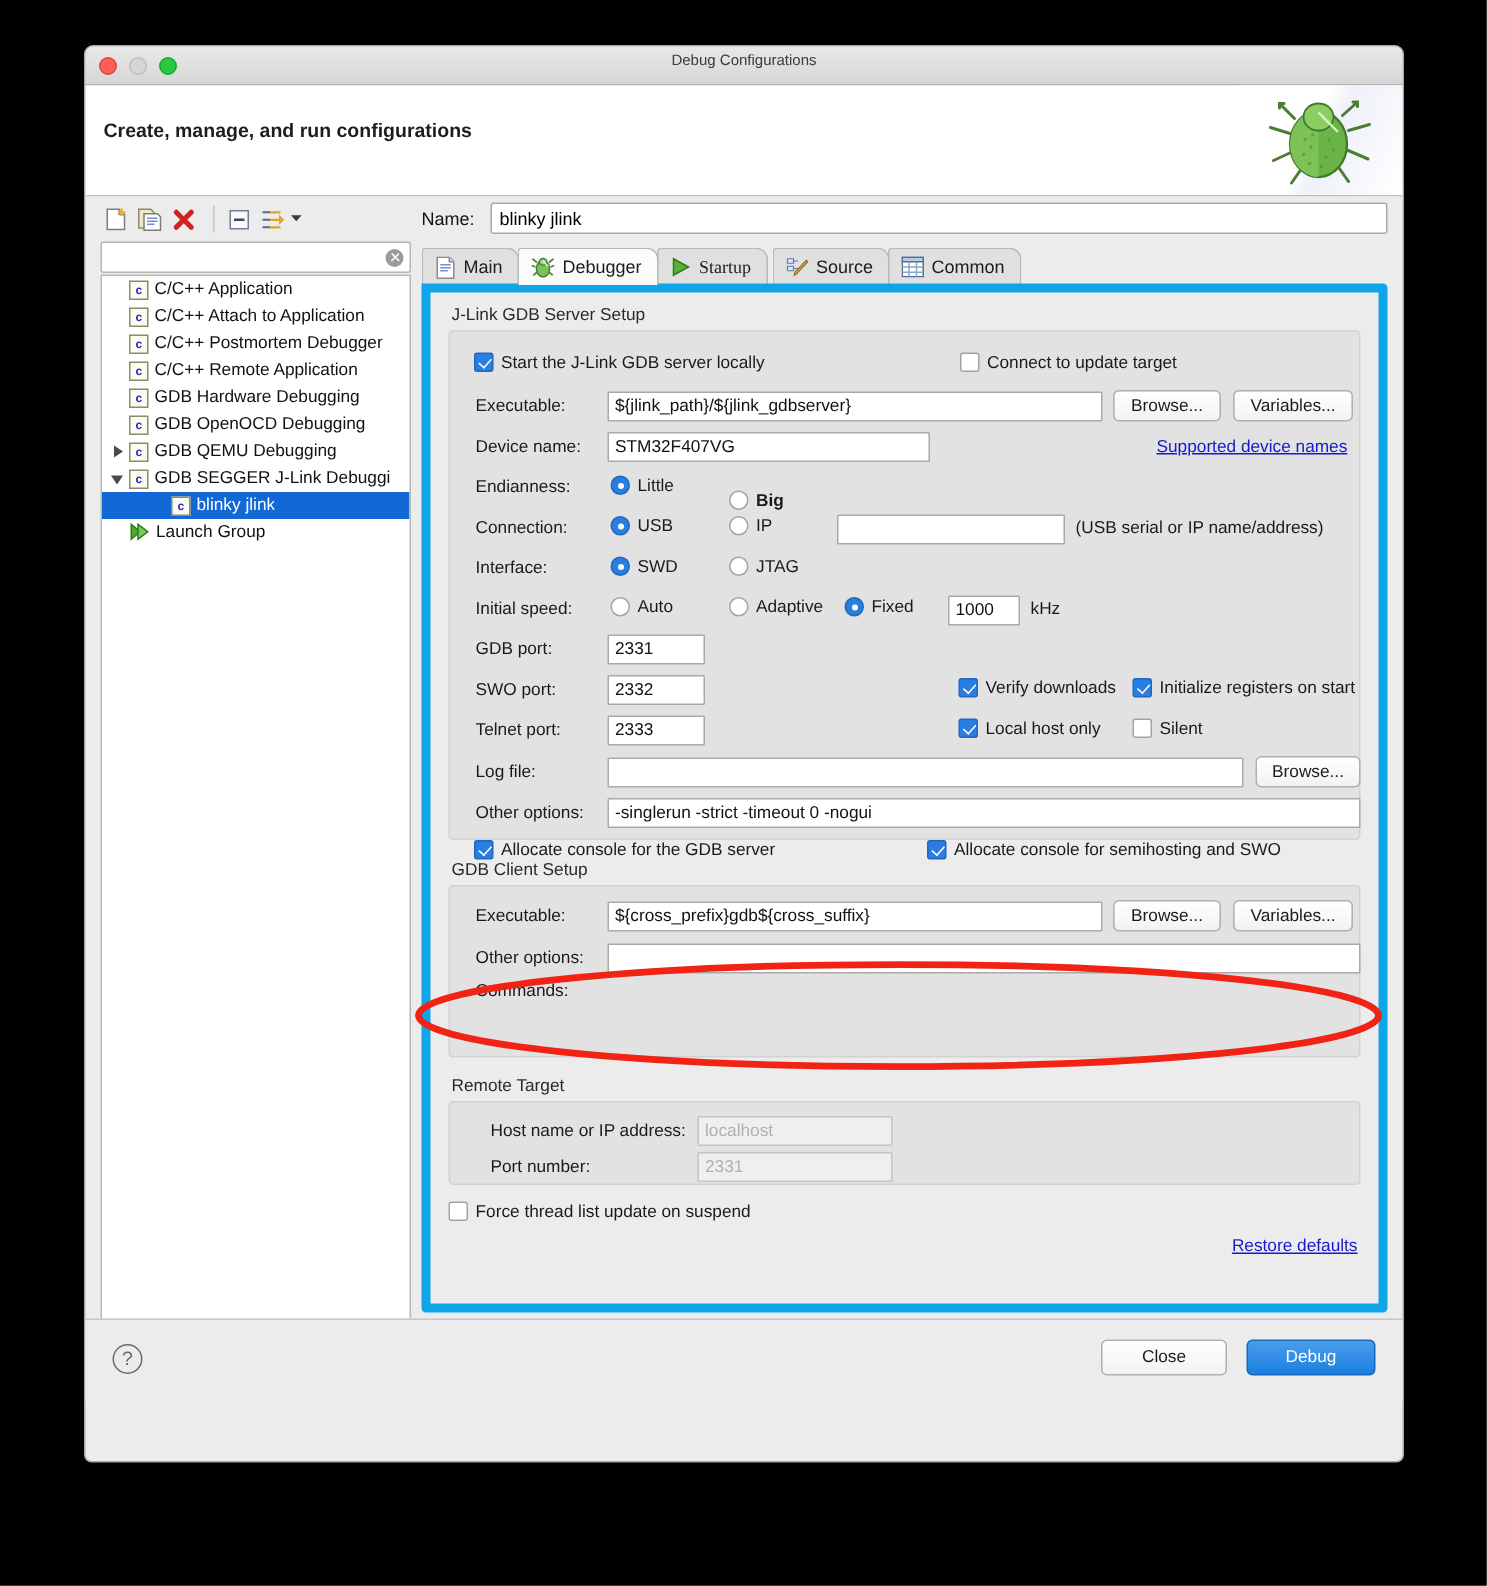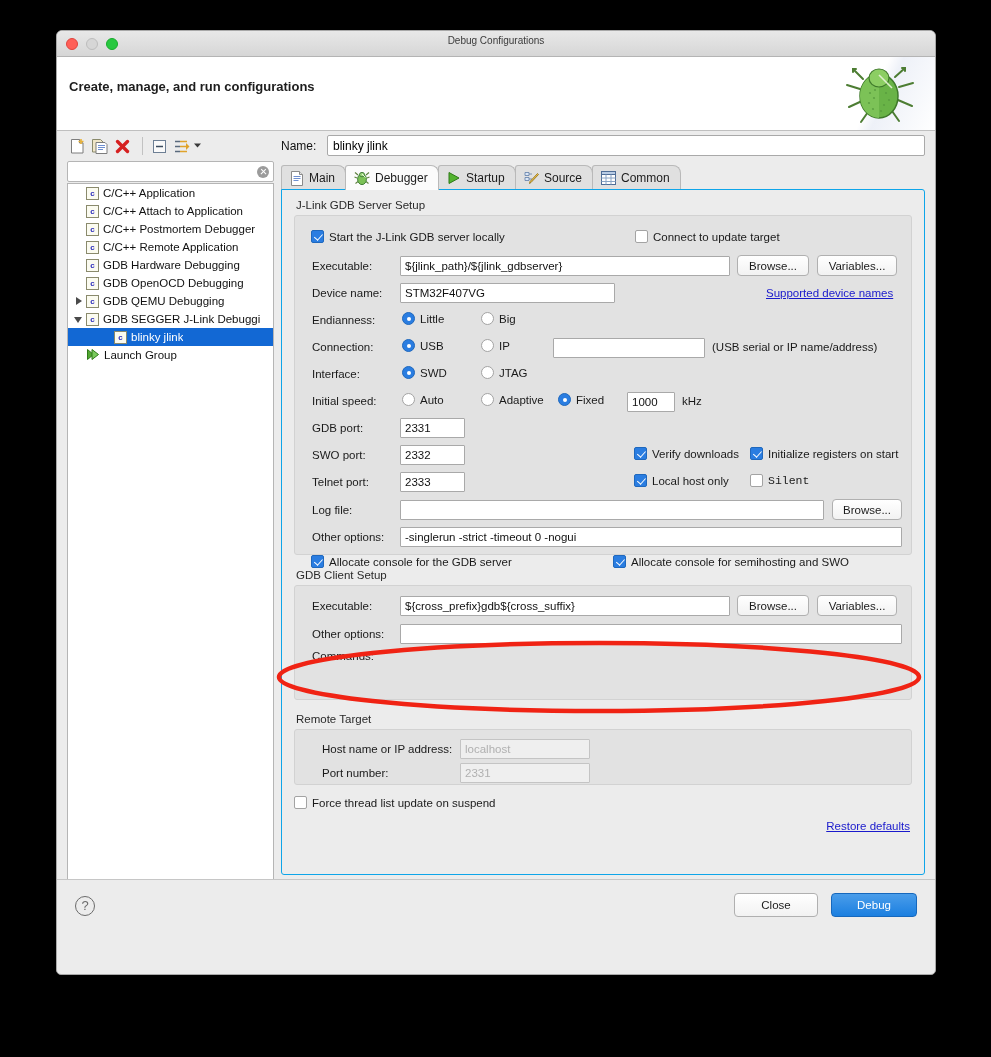--- a/index.html
+++ b/index.html
@@ -131,21 +131,21 @@
     background: #e0e0e0;
     border: 1px solid #b9b9b9; border-bottom: none;
     border-radius: 3px 8px 0 0;
     cursor: default; white-space: nowrap;
   }
   .tab.active { background: #fbfbfb; border-color: #b9b9b9; z-index: 3; }
 
   
   #panelbody {
     position: absolute; left: 0; top: 54px; right: 0; bottom: 32px;
-    background: #ececec; border: 1px solid #0ea5e9; border-radius: 0 3px 3px 3px;
+    background: #ececec; border: 6px solid #0ea5e9; border-radius: 0 3px 3px 3px;
   }
 
   .group { position: absolute; }
   .group > .gtitle {
     position: absolute; left: 2px; top: -1px; font-size: 11.5px; color: #2a2a2a;
   }
   .gbox {
     position: absolute; left: 0; top: 15px; right: 0; bottom: 0;
     background: #e2e2e2; border: 1px solid #d2d2d2; border-radius: 3px;
   }
@@ -393,21 +393,21 @@
                   <path d="M4 10.5 L1.5 12.5"></path>
                   <path d="M12 10.5 L14.5 12.5"></path>
                 </g>
                 <ellipse cx="8" cy="8.2" rx="4.4" ry="5.4" fill="#7cc257" stroke="#44803a"></ellipse>
                 <ellipse cx="8" cy="3.6" rx="2.5" ry="2.2" fill="#9ad47c" stroke="#44803a"></ellipse>
                 <path d="M8 3 L11.5 6.5" stroke="#e8f6da"></path>
               </svg>
             </span>
             <span>Debugger</span>
           </div>
-          <div class="tab" style="left: 157px;">
+          <div class="tab" style="left: 157px; font-family: Liberation Serif, serif;">
             <span style="display: flex;">
               <svg width="14" height="14" viewBox="0 0 14 14">
                 <path d="M2 1.5 L12 7 L2 12.5 z" fill="#54b330" stroke="#2f7a18"></path>
               </svg>
             </span>
             <span>Startup</span>
           </div>
           <div class="tab" style="left: 234px;">
             <span style="display: flex;">
               <svg width="15" height="15" viewBox="0 0 15 15">
@@ -454,21 +454,21 @@
 
             <div class="lab" style="left:17px; top:71px;">Device name:</div>
             <input class="txt" style="left: 105px; top: 67px; width: 215px;" value="STM32F407VG">
             <span class="link" style="left:471px; top:71px;">Supported device names</span>
 
             <div class="lab" style="left:17px; top:98px;">Endianness:</div>
             <div class="rb" style="left:107px; top:96px;">
               <span class="dot on"></span>
               <span>Little</span>
             </div>
-            <div class="rb" style="left:186px; top:96px;">
+            <div class="rb" style="left:186px; top:106px;font-weight:bold;">
               <span class="dot"></span>
               <span>Big</span>
             </div>
 
             <div class="lab" style="left:17px; top:125px;">Connection:</div>
             <div class="rb" style="left:107px; top:123px;">
               <span class="dot on"></span>
               <span>USB</span>
             </div>
             <div class="rb" style="left:186px; top:123px;">
@@ -519,21 +519,21 @@
               <span>Initialize registers on start</span>
             </div>
 
             <div class="lab" style="left:17px; top:260px;">Telnet port:</div>
             <input class="txt" style="left: 105px; top: 256px; width: 65px;" value="2333">
 
             <div class="cb" style="left:339px; top:258px;">
               <span class="box on"></span>
               <span>Local host only</span>
             </div>
-            <div class="cb" style="left:455px; top:258px;font-family:Liberation Mono, monospace;">
+            <div class="cb" style="left:455px; top:258px;">
               <span class="box"></span>
               <span>Silent</span>
             </div>
 
             <div class="lab" style="left:17px; top:288px;">Log file:</div>
             <input class="txt" style="left: 105px; top: 284px; width: 424px;" value="">
             <button class="btn" style="left:537px; top:283px; width:70px;">Browse...</button>
 
             <div class="lab" style="left:17px; top:315px;">Other options:</div>
             <input class="txt" style="left: 105px; top: 311px; width: 502px;" value="-singlerun -strict -timeout 0 -nogui">

